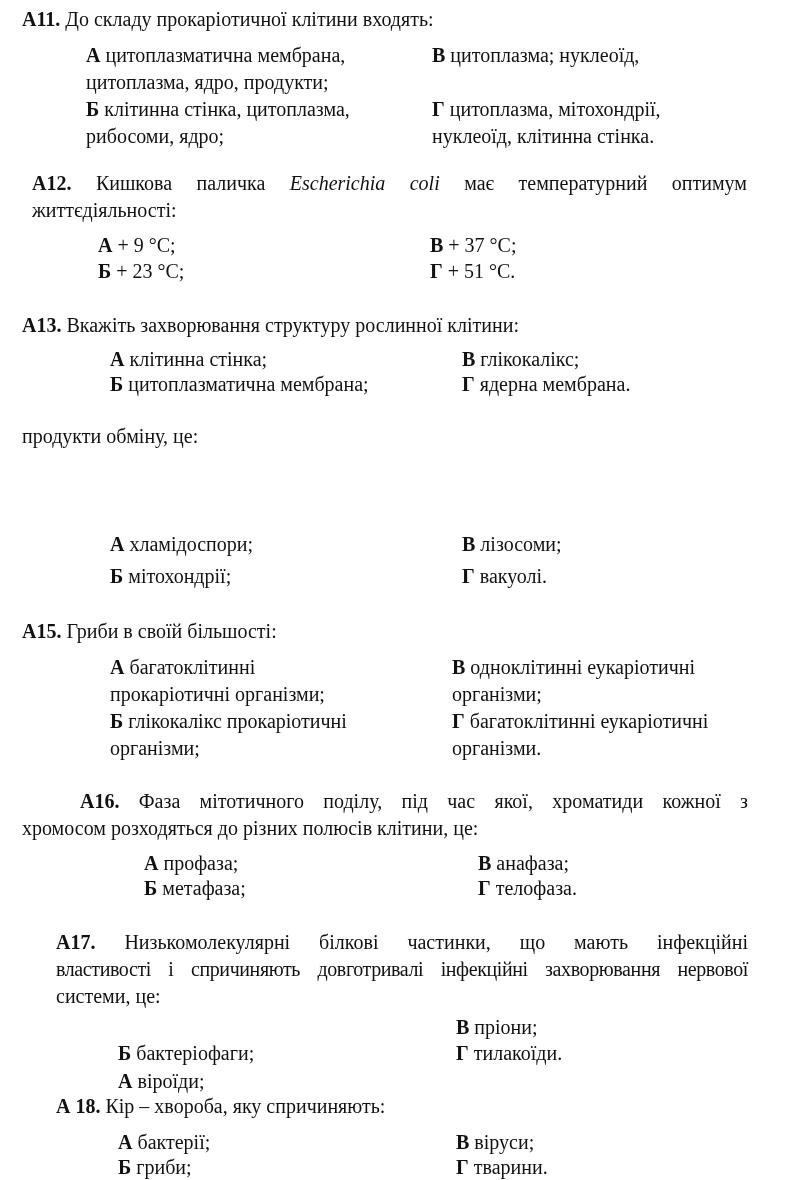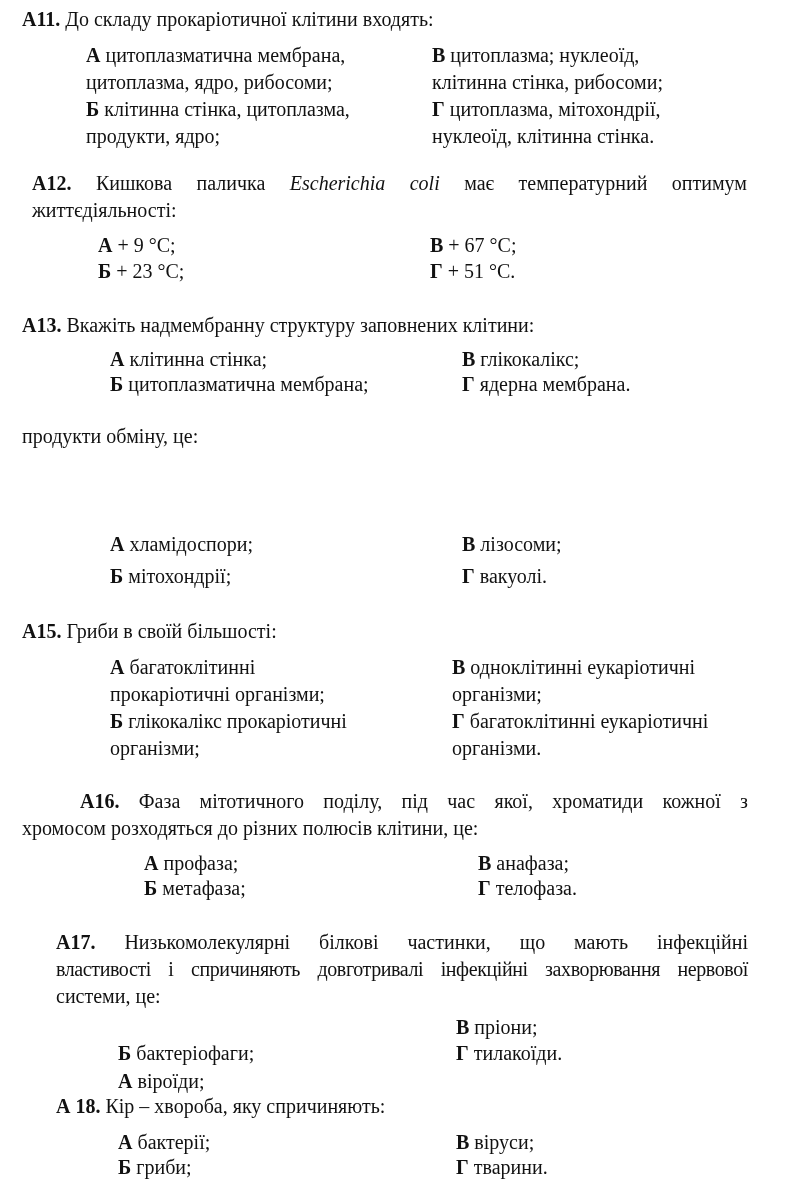--- a/index.html
+++ b/index.html
@@ -19,31 +19,30 @@
 <body>
 
 <section class="q">
   <div class="stem" style="left:22px; top:6px; width:760px;">
     <b>A11.</b>
     <span>До складу прокаріотичної клітини входять:</span>
   </div>
   <div class="opt" style="left:86px; top:42px;">
     <b>А</b>
     <span>цитоплазматична мембрана,</span><br>
-    <span>цитоплазма, ядро, рибосоми;</span>
+    <span>цитоплазма, ядро, продукти;</span>
   </div>
   <div class="opt" style="left:86px; top:96px;">
     <b>Б</b>
     <span>клітинна стінка, цитоплазма,</span><br>
-    <span>продукти, ядро;</span>
+    <span>рибосоми, ядро;</span>
   </div>
   <div class="opt" style="left:432px; top:42px;">
     <b>В</b>
     <span>цитоплазма; нуклеоїд,</span><br>
-    <span>клітинна стінка, рибосоми;</span>
   </div>
   <div class="opt" style="left:432px; top:96px;">
     <b>Г</b>
     <span>цитоплазма, мітохондрії,</span><br>
     <span>нуклеоїд, клітинна стінка.</span>
   </div>
 </section>
 
 <section class="q">
   <div class="stem" style="left:32px; top:170px; width:715px;">
@@ -58,32 +57,32 @@
   <div class="opt" style="left:98px; top:232px;">
     <b>А</b>
     <span>+ 9 °С;</span>
   </div>
   <div class="opt" style="left:98px; top:258px;">
     <b>Б</b>
     <span>+ 23 °С;</span>
   </div>
   <div class="opt" style="left:430px; top:232px;">
     <b>В</b>
-    <span>+ 67 °С;</span>
+    <span>+ 37 °С;</span>
   </div>
   <div class="opt" style="left:430px; top:258px;">
     <b>Г</b>
     <span>+ 51 °С.</span>
   </div>
 </section>
 
 <section class="q">
   <div class="stem" style="left:22px; top:312px; width:760px;">
     <b>A13.</b>
-    <span>Вкажіть надмембранну структуру заповнених клітини:</span>
+    <span>Вкажіть захворювання структуру рослинної клітини:</span>
   </div>
   <div class="opt" style="left:110px; top:346px;">
     <b>А</b>
     <span>клітинна стінка;</span>
   </div>
   <div class="opt" style="left:110px; top:371px;">
     <b>Б</b>
     <span>цитоплазматична мембрана;</span>
   </div>
   <div class="opt" style="left:462px; top:346px;">

